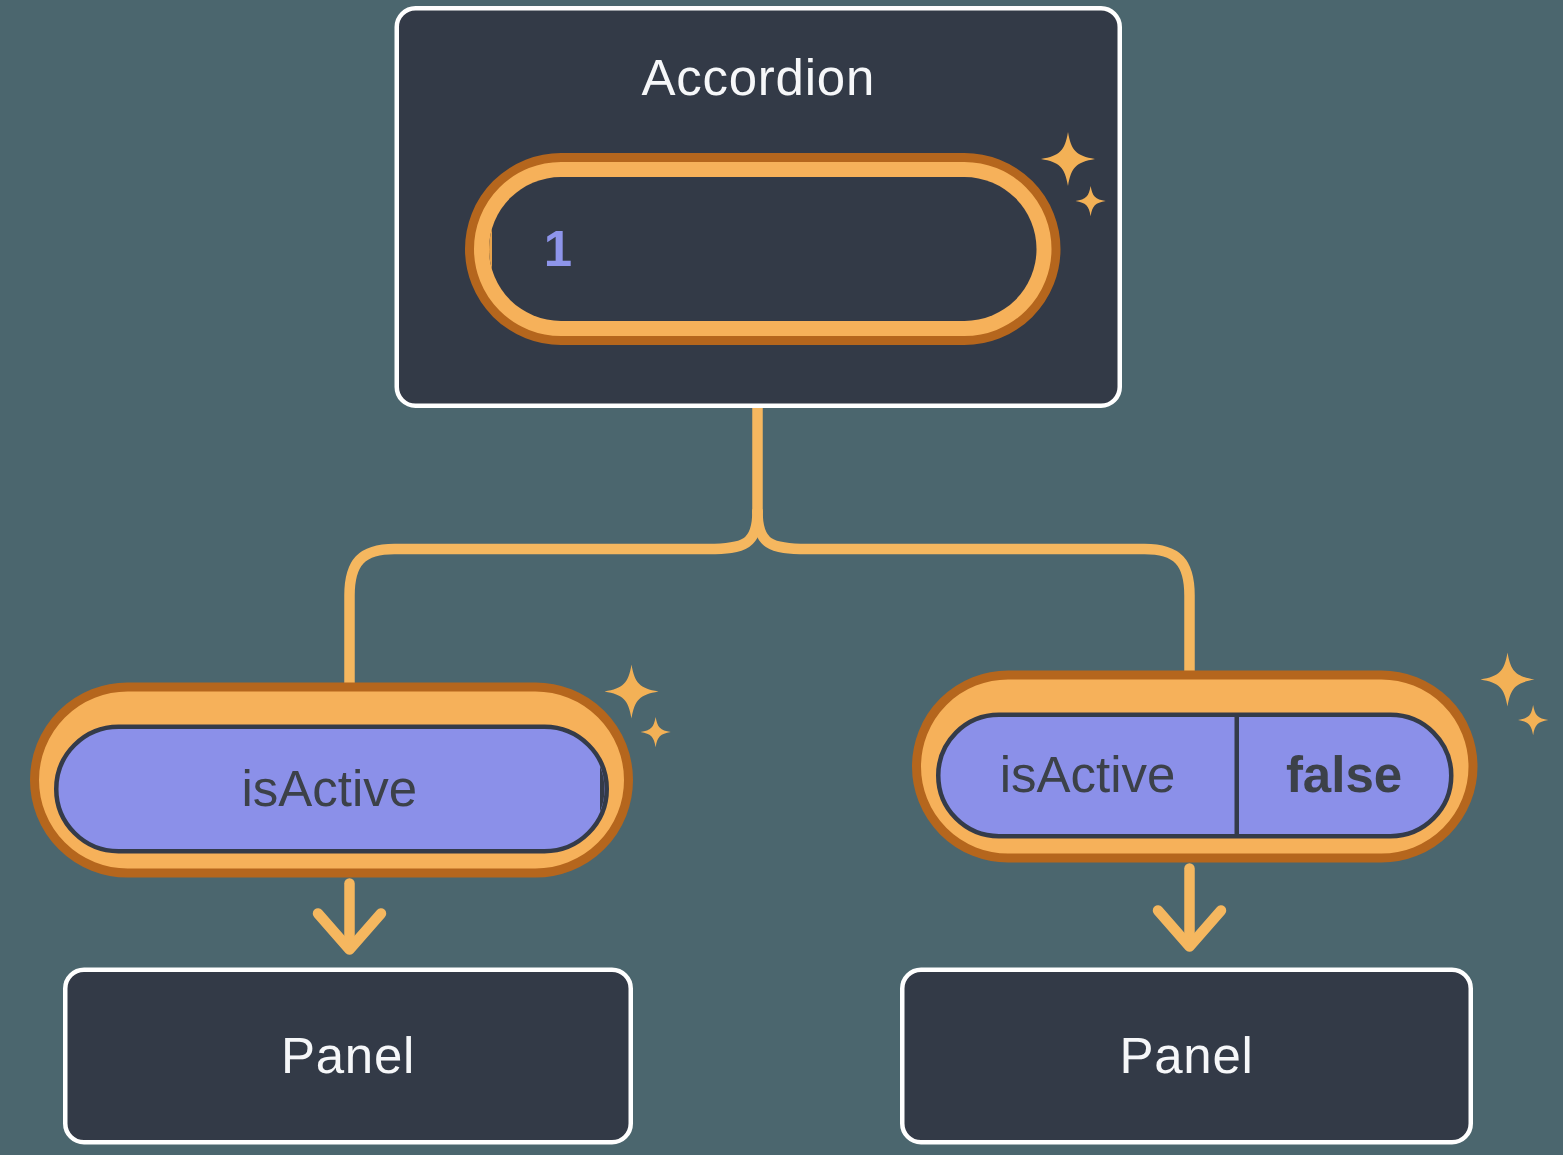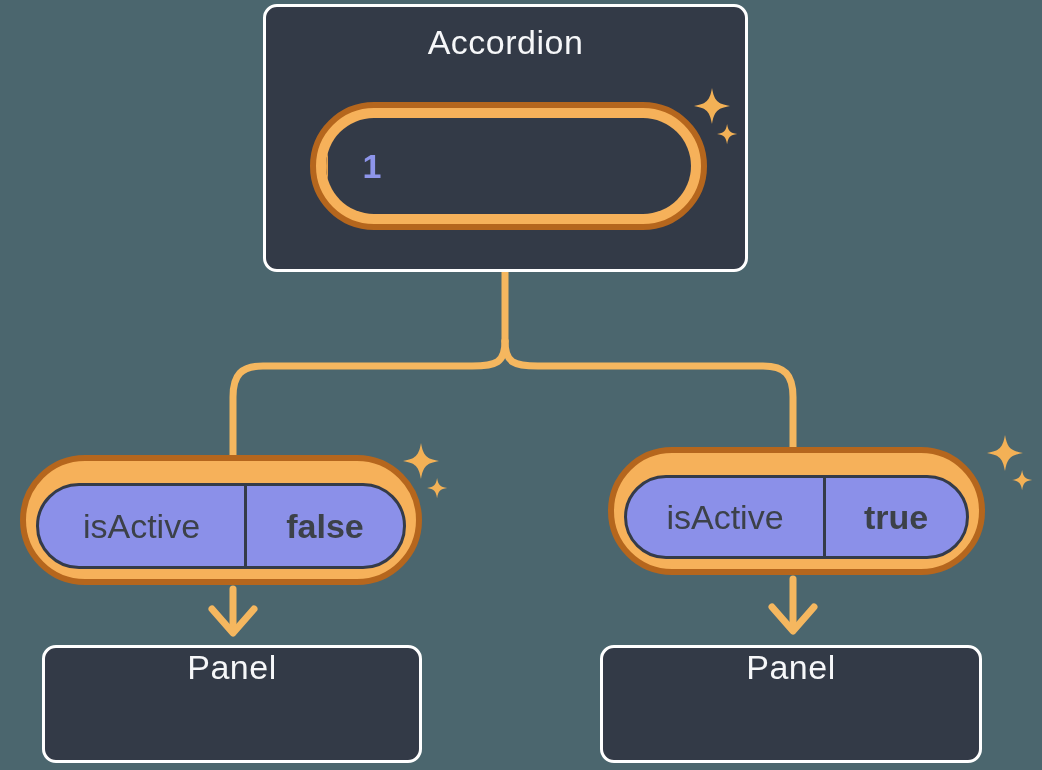--- a/index.html
+++ b/index.html
@@ -37,29 +37,29 @@
     stroke-linejoin:round;
   }
   .node{
     position:absolute;
     background:var(--node-fill);
     border:3px solid var(--node-border);
     border-radius:14px;
   }
   .accordion-node{left:263px;top:4px;width:485px;height:268px;}
   .node-title{
-    margin-top:16px;
+    margin-top:26px;
     text-align:center;
     color:var(--node-text);
     font-size:34px;
     font-weight:500;
     letter-spacing:0.5px;
   }
   .panel-node{
-    display:flex;align-items:flex-start;justify-content:center;
+    display:flex;align-items:center;justify-content:center;
     color:var(--node-text);
     font-size:34px;
     font-weight:500;
     letter-spacing:0.5px;
   }
   .panel-left{left:42px;top:645px;width:380px;height:118px;}
   .panel-right{left:600px;top:645px;width:382px;height:118px;}
   .pill-ring{
     position:absolute;
     border-radius:999px;
@@ -133,34 +133,33 @@
 
   <svg class="sparkle-svg sparkle-root" width="52" height="62" viewBox="0 0 52 62" aria-hidden="true">
     <path d="M18 0 C20.2 12.6 23.4 15.8 36 18 C23.4 20.2 20.2 23.4 18 36 C15.8 23.4 12.6 20.2 0 18 C12.6 15.8 15.8 12.6 18 0 Z"></path>
     <path transform="translate(23,36) scale(0.56)" d="M18 0 C20.2 12.6 23.4 15.8 36 18 C23.4 20.2 20.2 23.4 18 36 C15.8 23.4 12.6 20.2 0 18 C12.6 15.8 15.8 12.6 18 0 Z"></path>
   </svg>
 
   <div class="pill-ring pill-ring-left">
     <div class="pill-inner pill-inner-purple">
       <div class="pill-cell cell-name">isActive</div>
       <div class="pill-divider divider-dark"></div>
-      <div class="pill-cell cell-value cell-value-left">false</div>
     </div>
   </div>
 
   <svg class="sparkle-svg sparkle-left" width="50" height="60" viewBox="0 0 50 60" aria-hidden="true">
     <path d="M18 0 C20.2 12.6 23.4 15.8 36 18 C23.4 20.2 20.2 23.4 18 36 C15.8 23.4 12.6 20.2 0 18 C12.6 15.8 15.8 12.6 18 0 Z"></path>
     <path transform="translate(24,35) scale(0.56)" d="M18 0 C20.2 12.6 23.4 15.8 36 18 C23.4 20.2 20.2 23.4 18 36 C15.8 23.4 12.6 20.2 0 18 C12.6 15.8 15.8 12.6 18 0 Z"></path>
   </svg>
 
   <div class="pill-ring pill-ring-right">
     <div class="pill-inner pill-inner-purple">
       <div class="pill-cell cell-name">isActive</div>
       <div class="pill-divider divider-dark"></div>
-      <div class="pill-cell cell-value cell-value-right">true</div>
+      <div class="pill-cell cell-value cell-value-right">false</div>
     </div>
   </div>
 
   <svg class="sparkle-svg sparkle-right" width="50" height="60" viewBox="0 0 50 60" aria-hidden="true">
     <path d="M18 0 C20.2 12.6 23.4 15.8 36 18 C23.4 20.2 20.2 23.4 18 36 C15.8 23.4 12.6 20.2 0 18 C12.6 15.8 15.8 12.6 18 0 Z"></path>
     <path transform="translate(25,35) scale(0.56)" d="M18 0 C20.2 12.6 23.4 15.8 36 18 C23.4 20.2 20.2 23.4 18 36 C15.8 23.4 12.6 20.2 0 18 C12.6 15.8 15.8 12.6 18 0 Z"></path>
   </svg>
 
   <div class="node panel-node panel-left">
     <span>Panel</span>

